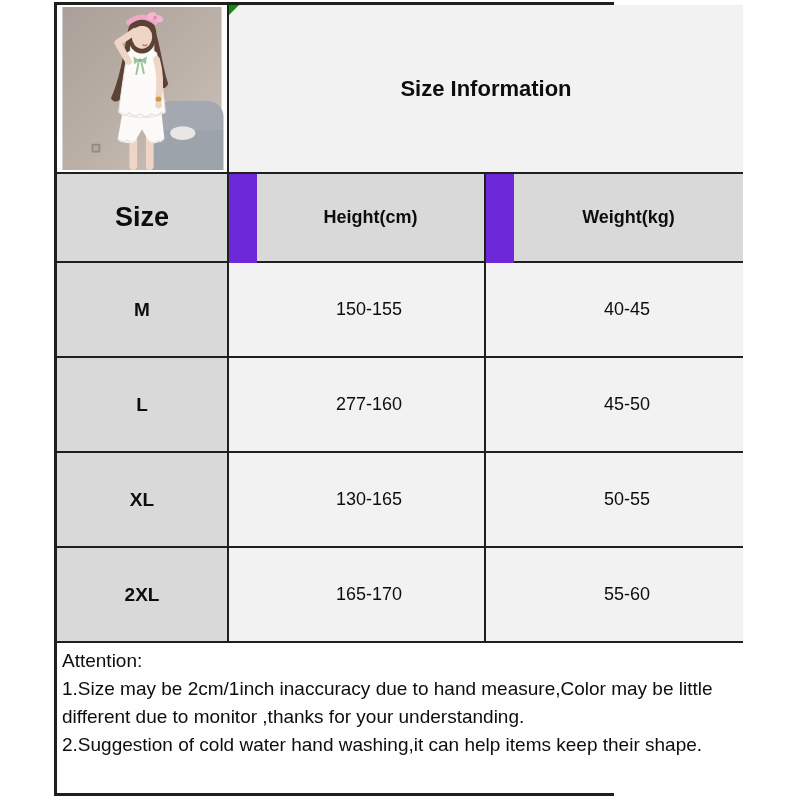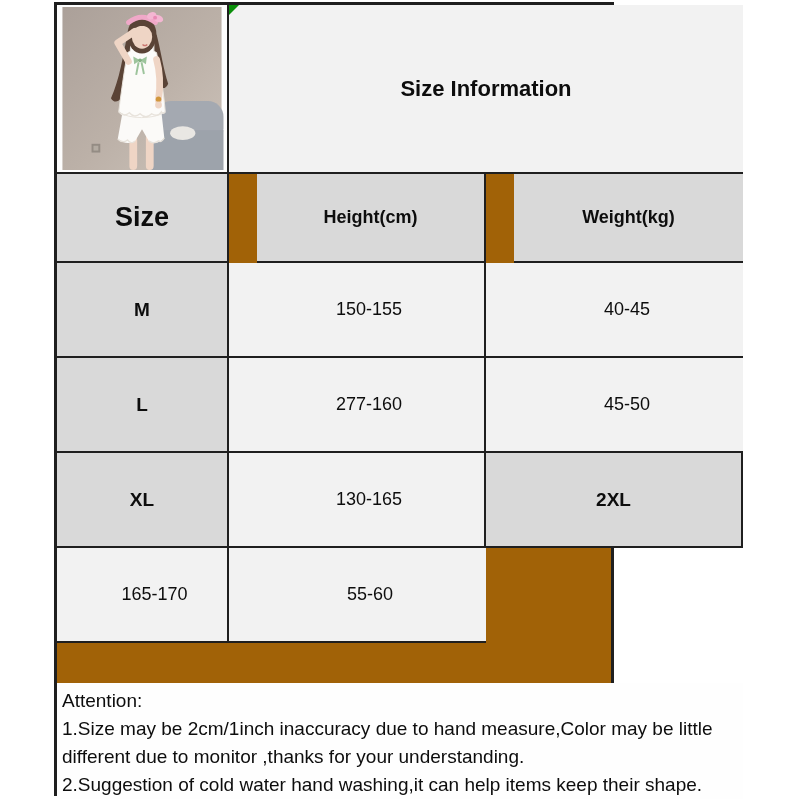--- a/index.html
+++ b/index.html
@@ -13,21 +13,21 @@
   }
   .size-sheet{
     position:absolute;
     left:54px; top:2px;
     width:560px; height:794px;
     border:3px solid #1f1f1f;
     box-sizing:border-box;
     display:grid;
     grid-template-columns:172px 257px 257px;
     grid-template-rows:169px 89px 95px 95px 95px 95px 1fr;
-    background:#a16207;
+    background:#6d28d9;
   }
   .cell{
     box-sizing:border-box;
     display:flex;
     align-items:center;
     justify-content:center;
     border-right:2px solid #1f1f1f;
     border-bottom:2px solid #1f1f1f;
     position:relative;
   }
@@ -45,21 +45,20 @@
   .head-cell{background:#d9d9d9;font-weight:bold;font-size:18px;margin-left:28px;}
   .data-cell{background:#f2f2f2;font-size:18px;font-weight:400;padding-left:25px;}
   .attention-cell{
     grid-column:1 / span 3;
     background:#fefefe;
     display:block;
     border-right:none;border-bottom:none;
     padding:4px 4px 0 5px;
     font-size:19px;
     line-height:28px;
-    margin-top:40px;
   }
   .attention-cell div{white-space:normal;}
   .corner-flag{
     position:absolute;
     top:0;left:0;
     width:0;height:0;
     border-top:10px solid #0a8f0a;
     border-right:10px solid transparent;
   }
   svg{display:block;}
@@ -138,20 +137,21 @@
   <div class="cell label-cell">M</div>
   <div class="cell data-cell">150-155</div>
   <div class="cell data-cell last-col">40-45</div>
 
   <div class="cell label-cell">L</div>
   <div class="cell data-cell">277-160</div>
   <div class="cell data-cell last-col">45-50</div>
 
   <div class="cell label-cell">XL</div>
   <div class="cell data-cell">130-165</div>
+  <div class="cell data-cell last-col">50-55</div>
 
   <div class="cell label-cell">2XL</div>
   <div class="cell data-cell">165-170</div>
   <div class="cell data-cell last-col">55-60</div>
 
   <div class="cell attention-cell no-bottom">
     <div>Attention:</div>
     <div>1.Size may be 2cm/1inch inaccuracy due to hand measure,Color may be little different due to monitor ,thanks for your understanding.</div>
     <div>2.Suggestion of cold water hand washing,it can help items keep their shape.</div>
   </div>

